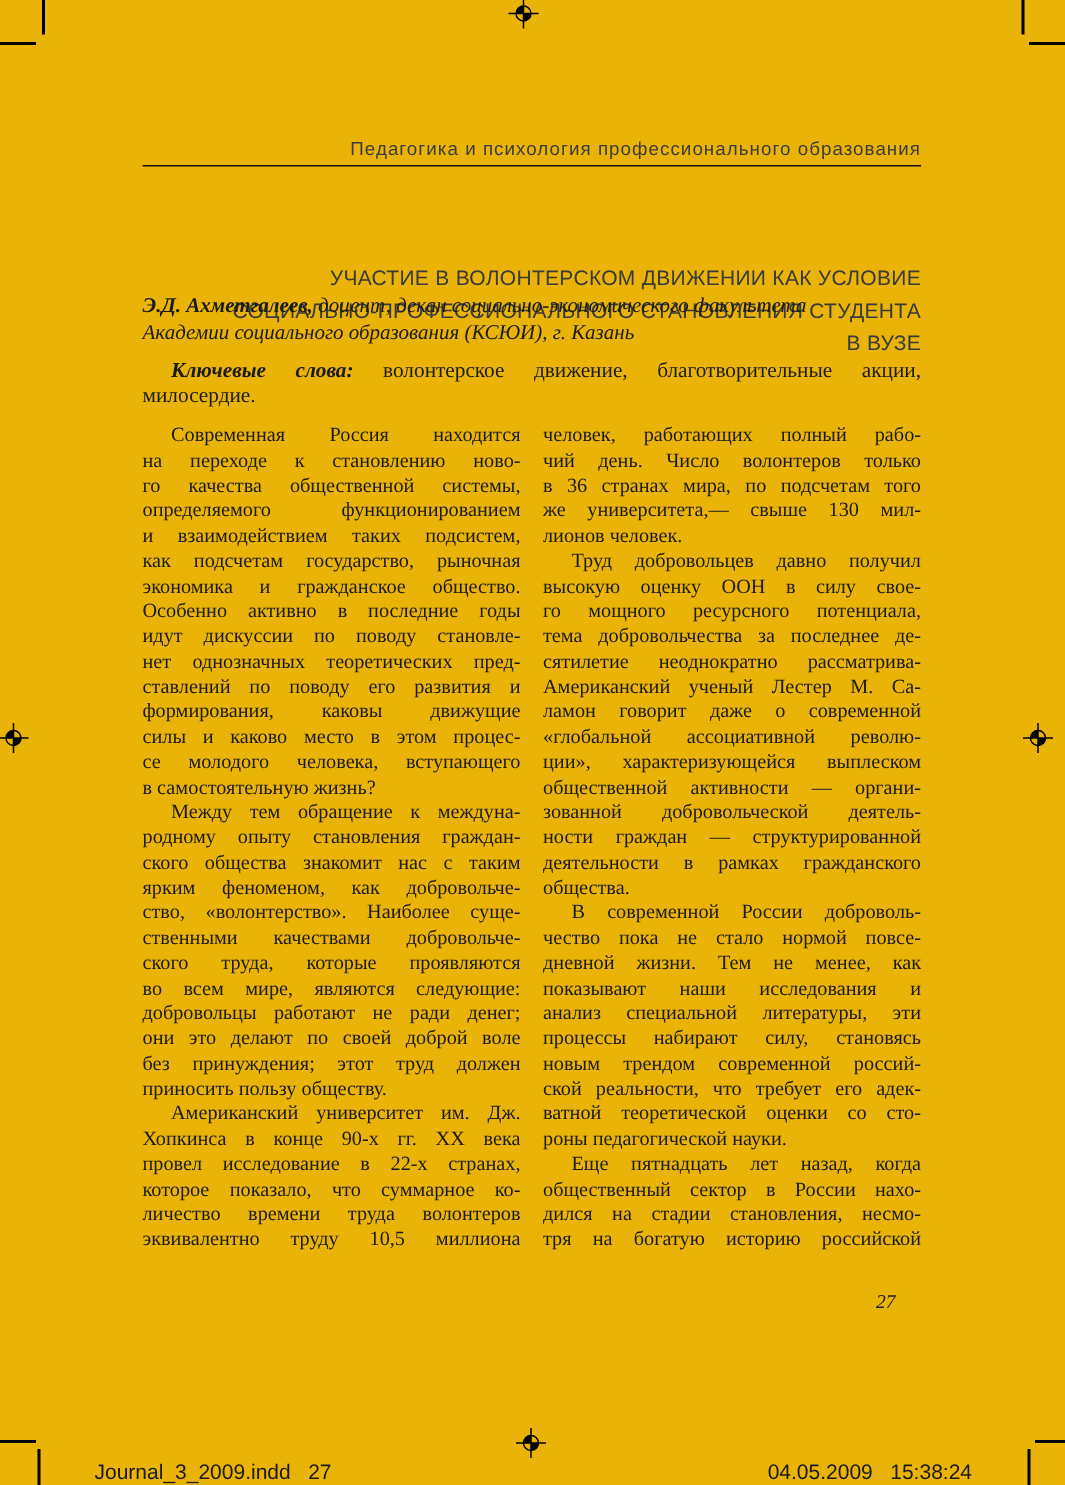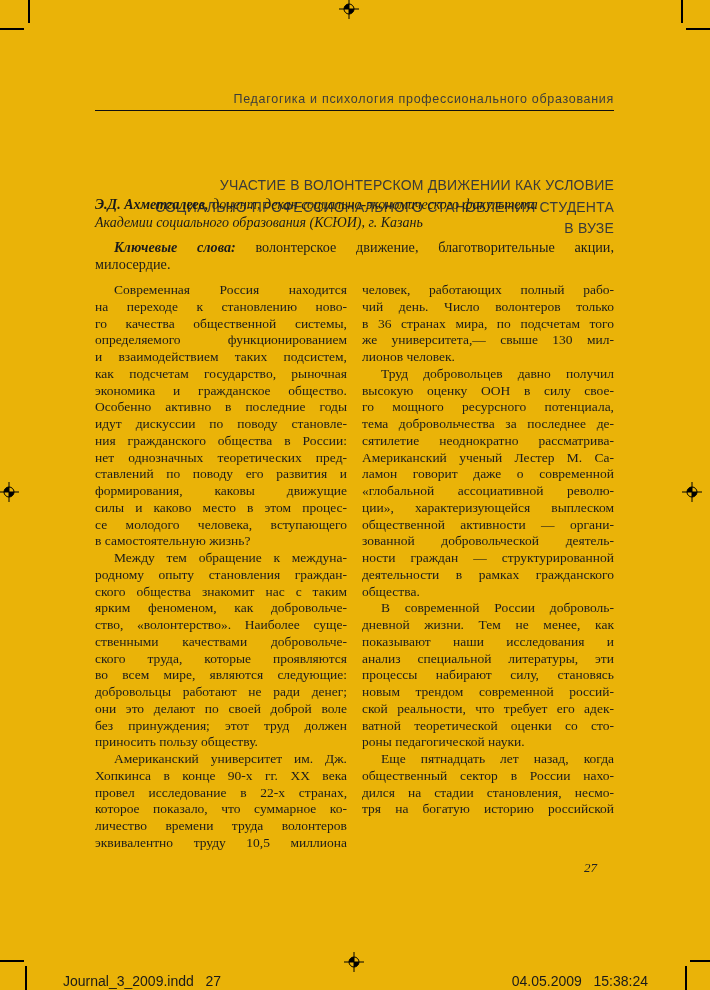--- a/index.html
+++ b/index.html
@@ -129,21 +129,20 @@
         <div>
           <div class="bodyline indent">Современная Россия находится</div>
           <div class="bodyline">на переходе к становлению ново-</div>
           <div class="bodyline">го качества общественной системы,</div>
           <div class="bodyline">определяемого функционированием</div>
           <div class="bodyline">и взаимодействием таких подсистем,</div>
           <div class="bodyline">как подсчетам государство, рыночная</div>
           <div class="bodyline">экономика и гражданское общество.</div>
           <div class="bodyline">Особенно активно в последние годы</div>
           <div class="bodyline">идут дискуссии по поводу становле-</div>
-          <div class="bodyline">ния гражданского общества в России:</div>
           <div class="bodyline">нет однозначных теоретических пред-</div>
           <div class="bodyline">ставлений по поводу его развития и</div>
           <div class="bodyline">формирования, каковы движущие</div>
           <div class="bodyline">силы и каково место в этом процес-</div>
           <div class="bodyline">се молодого человека, вступающего</div>
           <div class="bodyline paraend">в самостоятельную жизнь?</div>
         </div>
         <div>
           <div class="bodyline indent">Между тем обращение к междуна-</div>
           <div class="bodyline">родному опыту становления граждан-</div>
@@ -186,20 +185,21 @@
           <div class="bodyline">«глобальной ассоциативной револю-</div>
           <div class="bodyline">ции», характеризующейся выплеском</div>
           <div class="bodyline">общественной активности — органи-</div>
           <div class="bodyline">зованной добровольческой деятель-</div>
           <div class="bodyline">ности граждан — структурированной</div>
           <div class="bodyline">деятельности в рамках гражданского</div>
           <div class="bodyline paraend">общества.</div>
         </div>
         <div>
           <div class="bodyline indent">В современной России доброволь-</div>
+          <div class="bodyline">чество пока не стало нормой повсе-</div>
           <div class="bodyline">дневной жизни. Тем не менее, как</div>
           <div class="bodyline">показывают наши исследования и</div>
           <div class="bodyline">анализ специальной литературы, эти</div>
           <div class="bodyline">процессы набирают силу, становясь</div>
           <div class="bodyline">новым трендом современной россий-</div>
           <div class="bodyline">ской реальности, что требует его адек-</div>
           <div class="bodyline">ватной теоретической оценки со сто-</div>
           <div class="bodyline paraend">роны педагогической науки.</div>
         </div>
         <div>

